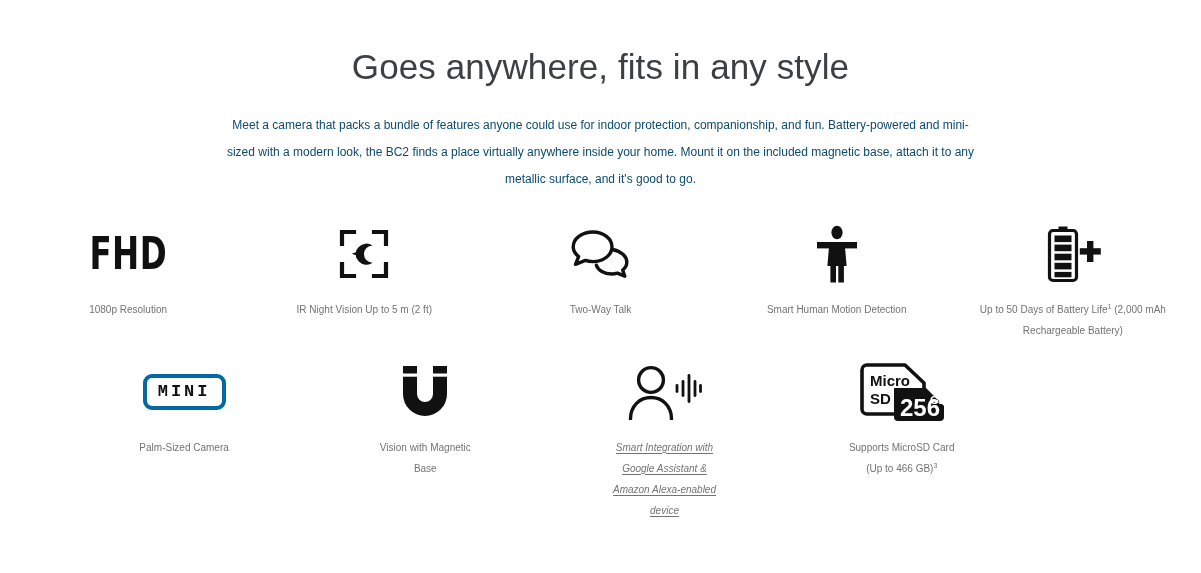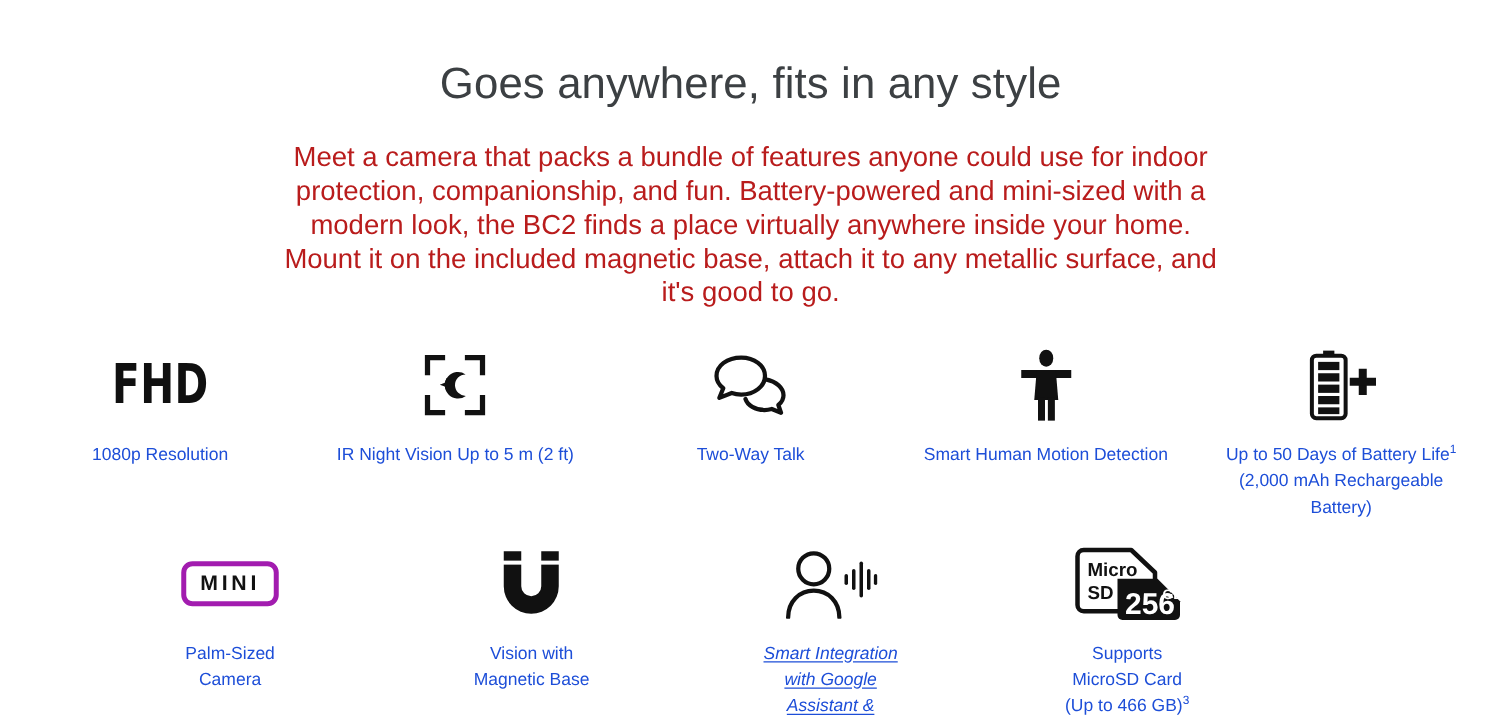--- a/index.html
+++ b/index.html
@@ -32,23 +32,23 @@
 
   
   .intro-wrap {
     display: flex;
     justify-content: center;
     margin-top: 22px;
   }
   .intro {
     width: 760px;
     text-align: center;
-    font-size: 22px;
+    font-size: 12px;
     line-height: 27px;
-    color: #b91c1c;
+    color: #0c4a6e;
   }
 
   
   .features {
     margin-top: 30px;
     padding: 0 10px;
   }
 
   .row {
     display: grid;
@@ -73,23 +73,23 @@
   .icon-box {
     height: 62px;
     display: flex;
     align-items: center;
     justify-content: flex-start;
   }
 
   .caption {
     margin-top: 14px;
     text-align: center;
-    font-size: 14px;
+    font-size: 10px;
     line-height: 21px;
-    color: #1d4ed8;
+    color: #737373;
     max-width: 205px;
   }
   .caption.link {
     font-style: italic;
     text-decoration: underline;
     text-underline-offset: 2px;
     max-width: 185px;
     cursor: pointer;
   }
 
@@ -101,28 +101,28 @@
     font-size: 44px;
     font-weight: 700;
     color: #101010;
     letter-spacing: 0.5px;
     transform: scaleX(0.82);
     line-height: 1;
   }
 
   
   .mini-badge {
-    border: 4px solid #a21caf;
+    border: 4px solid #0369a1;
     border-radius: 9px;
     padding: 5px 11px 6px;
     font-size: 17px;
     font-weight: 700;
     letter-spacing: 3px;
     color: #111111;
-    font-family: Liberation Sans, sans-serif;
+    font-family: Liberation Mono, monospace;
     line-height: 1;
   }
 
   svg { display: block; }
 </style>
 </head>
 <body>
 
 <div class="page">
 

